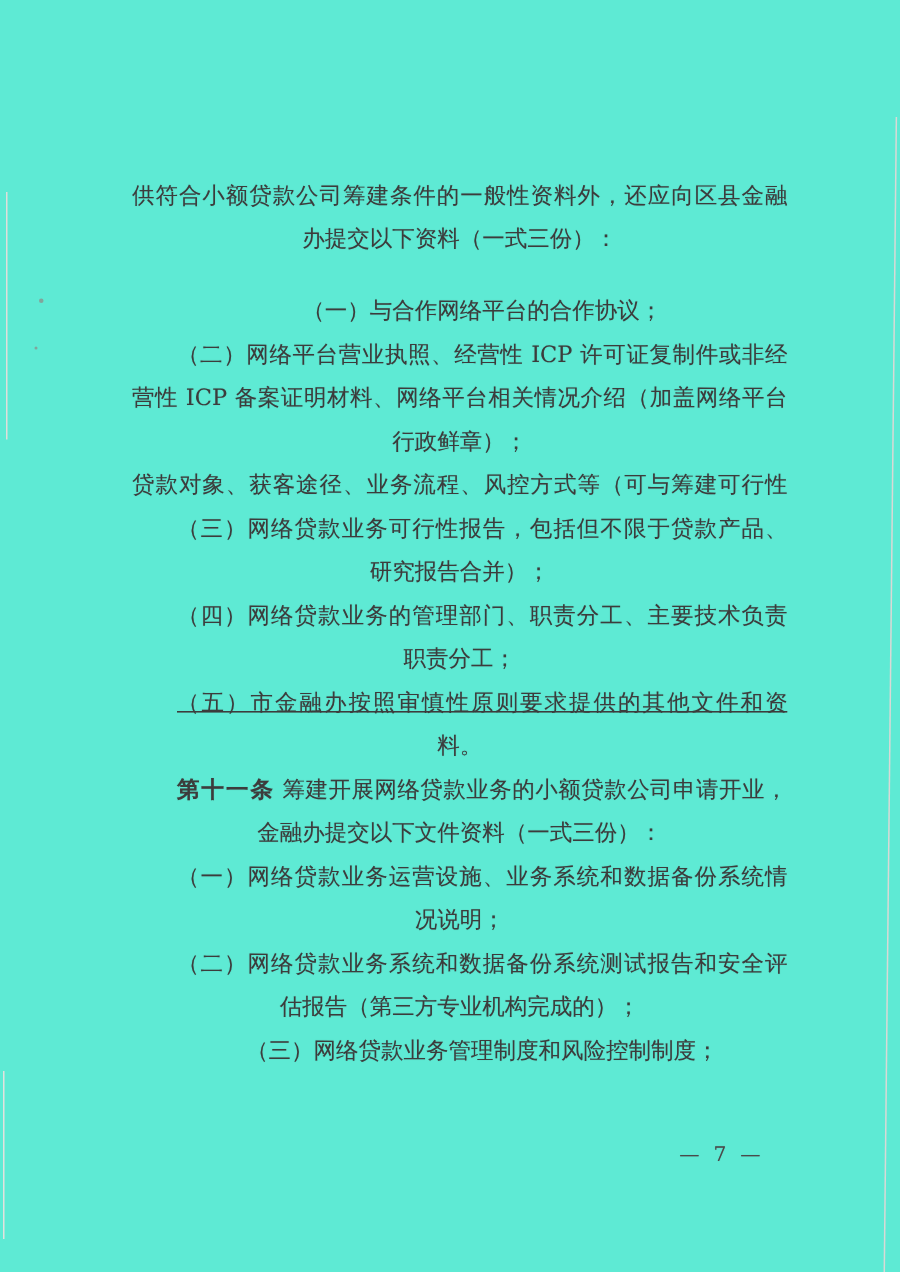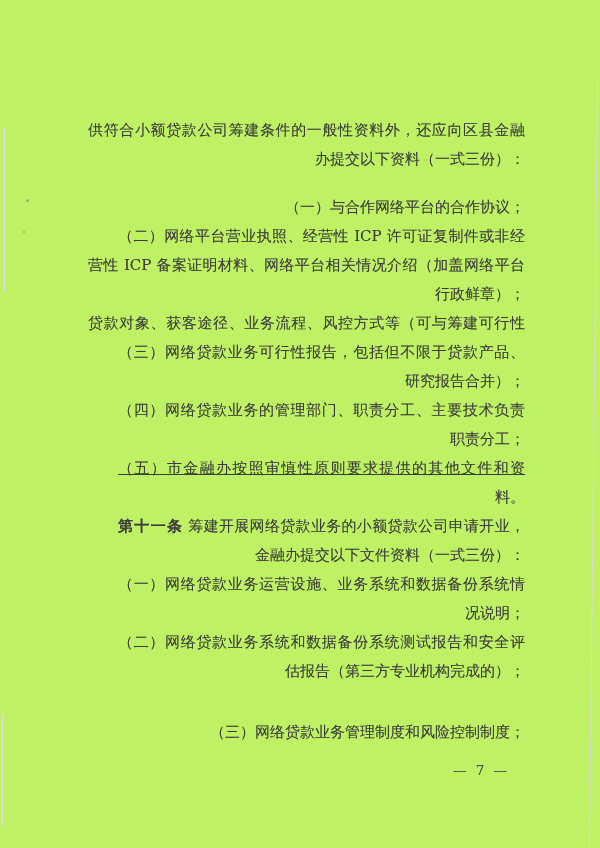--- a/index.html
+++ b/index.html
@@ -4,39 +4,39 @@
 <style>
   html, body {
     margin: 0;
     padding: 0;
     background: #ffffff;
   }
   .page {
     position: relative;
     width: 600px;
     height: 848px;
-    background: #bef264;
+    background: #5eead4;
     overflow: hidden;
     font-family: "DejaVu Serif", "Liberation Serif", serif;
   }
   
   .textblock {
     position: absolute;
     left: 88px;
     top: 116px;
     width: 437px;
     font-size: 15px;
     line-height: 29px;
     color: #3c3c3c;
     text-shadow: 0 0 0.6px rgba(60,60,60,0.35);
   }
   .line {
     height: 29px;
     overflow: hidden;
-    text-align: right;
+    text-align: center;
     white-space: normal;
   }
   .line.fill {
     text-align: justify;
     text-align-last: justify;
   }
   .line b {
     font-weight: bold;
     letter-spacing: 1px;
   }
@@ -114,18 +114,18 @@
       <div class="line fill" style="padding-left: 2em;">（四）网络贷款业务的管理部门、职责分工、主要技术负责</div>
       <div class="line">职责分工；</div>
       <div class="line fill" style="padding-left: 2em; text-decoration: underline;">（五）市金融办按照审慎性原则要求提供的其他文件和资</div>
       <div class="line">料。</div>
       <div class="line fill" style="padding-left: 2em;"><b>第十一条</b> 筹建开展网络贷款业务的小额贷款公司申请开业，</div>
       <div class="line">金融办提交以下文件资料（一式三份）：</div>
       <div class="line fill" style="padding-left: 2em;">（一）网络贷款业务运营设施、业务系统和数据备份系统情</div>
       <div class="line">况说明；</div>
       <div class="line fill" style="padding-left: 2em;">（二）网络贷款业务系统和数据备份系统测试报告和安全评</div>
       <div class="line">估报告（第三方专业机构完成的）；</div>
-      <div class="line" style="padding-left: 2em; margin-top: 32px;">（三）网络贷款业务管理制度和风险控制制度；</div>
+      <div class="line" style="padding-left: 2em;">（三）网络贷款业务管理制度和风险控制制度；</div>
     </div>
 
   <div class="pagenum">— 7 —</div>
 
 </div>
 
 </body></html>

